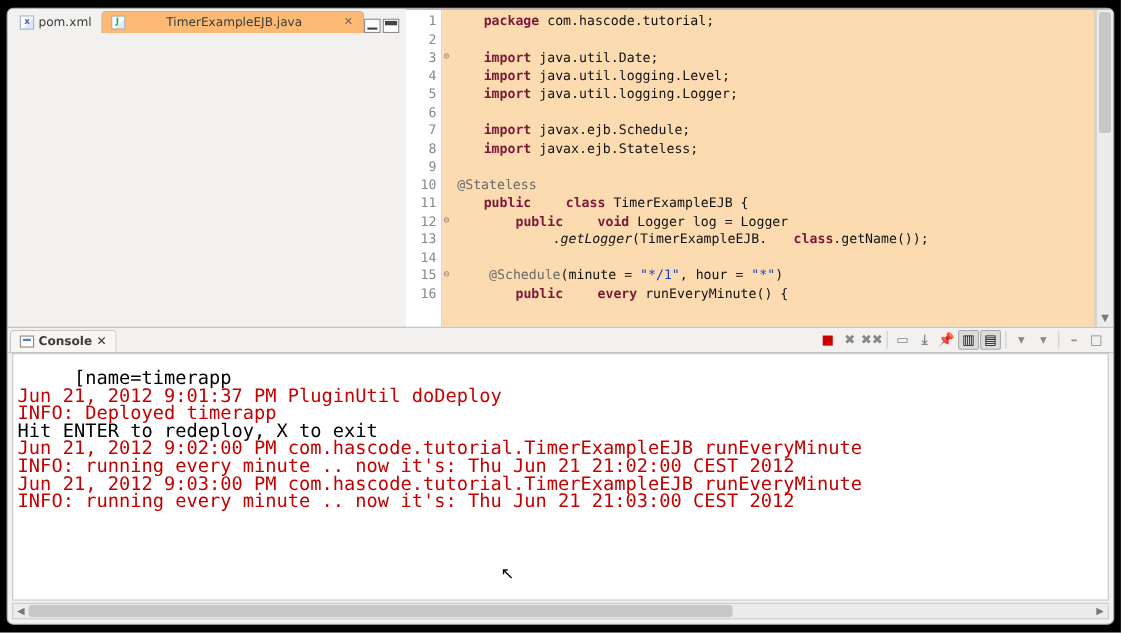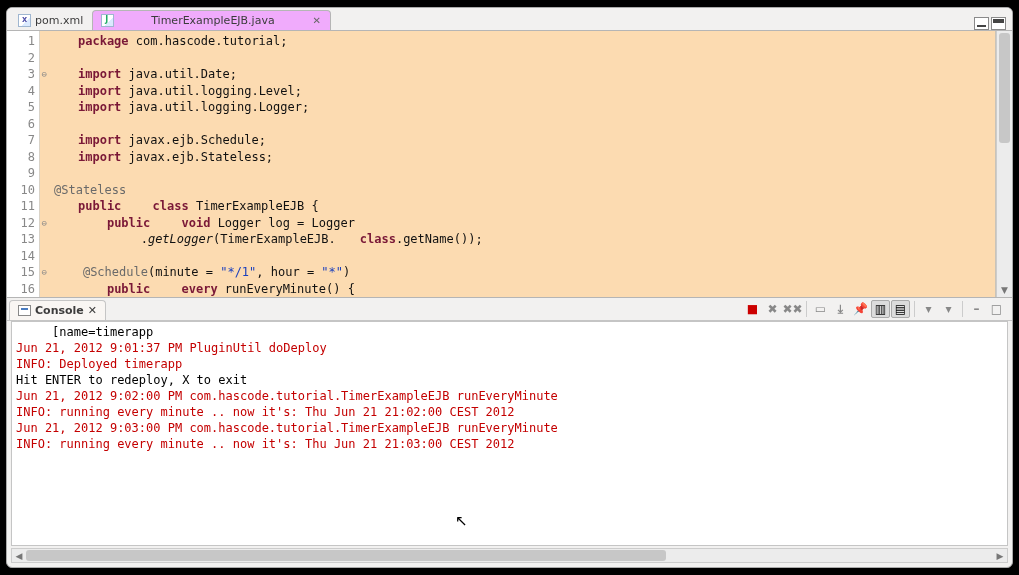--- a/index.html
+++ b/index.html
@@ -19,21 +19,21 @@
     border-radius: 6px;
     display: flex;
     flex-direction: column;
     overflow: hidden;
   }
   
   .editor-area {
     flex: 0 0 auto;
     height: 290px;
     display: flex;
-    flex-direction: column;
+    flex-direction: row;
     position: relative;
     border-bottom: 1px solid #b5b5b5;
   }
   .tabbar {
     height: 22px;
     background: #f2f1f0;
     display: flex;
     align-items: flex-end;
     padding-left: 2px;
     position: relative;
@@ -44,21 +44,21 @@
     gap: 4px;
     padding: 3px 8px;
     font-size: 11px;
     color: #3c3c3c;
     border: 1px solid transparent;
     border-bottom: none;
     border-radius: 4px 4px 0 0;
     cursor: pointer;
   }
   .tab.active {
-    background: #f0abfc;
+    background: #fdba74;
     border-color: #b5b5b5;
     gap: 37px;
   }
   .tab .file-icon {
     width: 13px; height: 13px; display:inline-block;
     background: linear-gradient(135deg,#fff 0 60%, #dbeaff 60% 100%);
     border:1px solid #9fb6d0;
     position:relative;
   }
   .tab .file-icon.java::after{
@@ -154,23 +154,23 @@
   .tsep{width:1px;height:16px;background:#ccc;margin:0 3px;}
   .console-status{
     padding:3px 6px;font-size:11px;color:#555;
   }
   .console-output-wrap{
     flex:1;display:flex;overflow:hidden;background:#fff;border:1px solid #c5c5c5;margin:0 4px 0 4px;
   }
   .console-output{
     flex:1;
     font-family:"DejaVu Sans Mono",monospace;
-    font-size:12px;
+    font-size:17px;
     line-height:16px;
-    padding:2px 4px;
+    padding:14px 4px;
     white-space:pre;
     overflow:hidden;
   }
   .console-output .err{color:#c40000;}
   .console-output .std{color:#000;}
   .hscroll{
     height:15px;background:#ececec;margin:2px 4px 4px;border:1px solid #ccc;position:relative;
   }
   .hscroll .thumb{position:absolute;top:1px;bottom:1px;left:14px;width:640px;background:#c7c7c7;border-radius:3px;}
   .hscroll .arrow{position:absolute;top:0;bottom:0;width:14px;display:flex;align-items:center;justify-content:center;color:#777;font-size:9px;}

